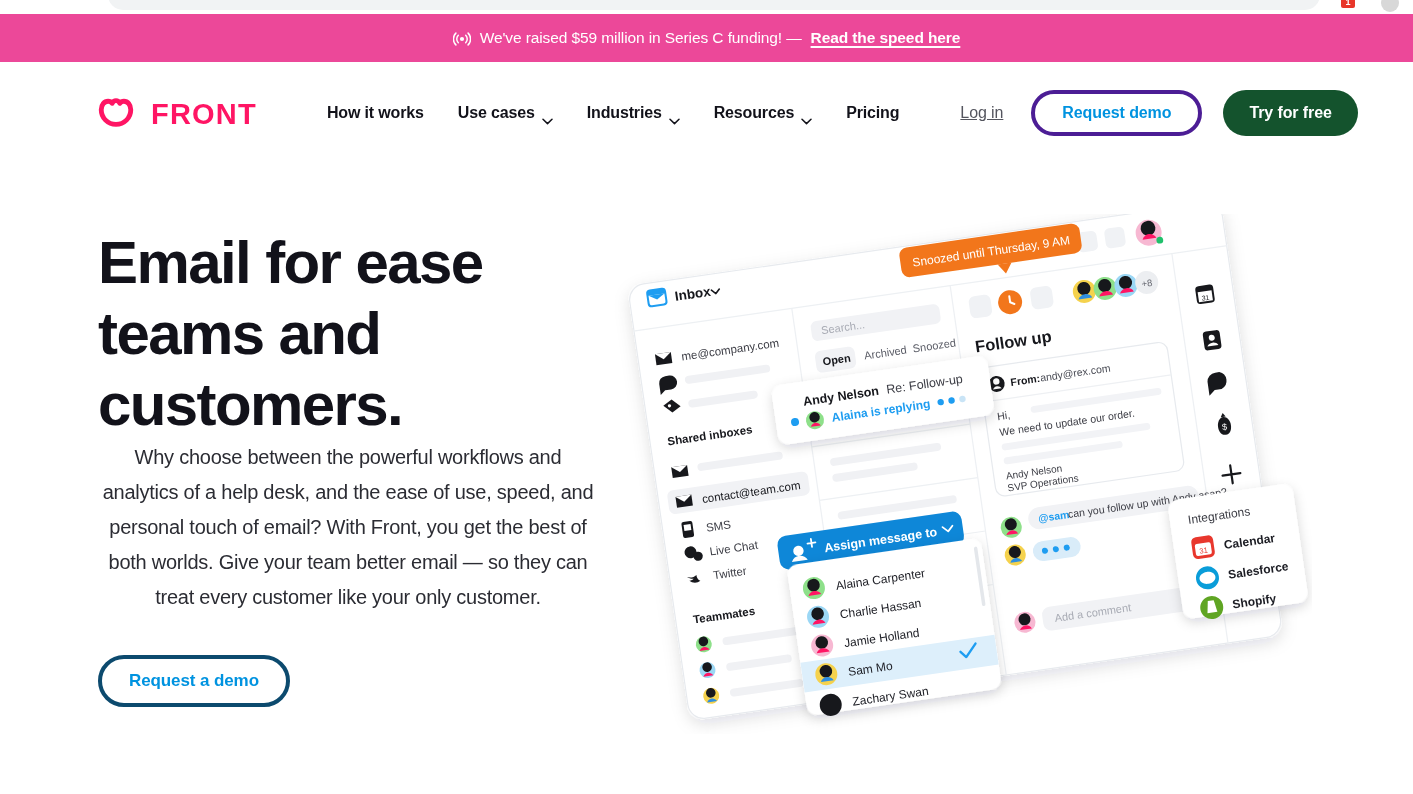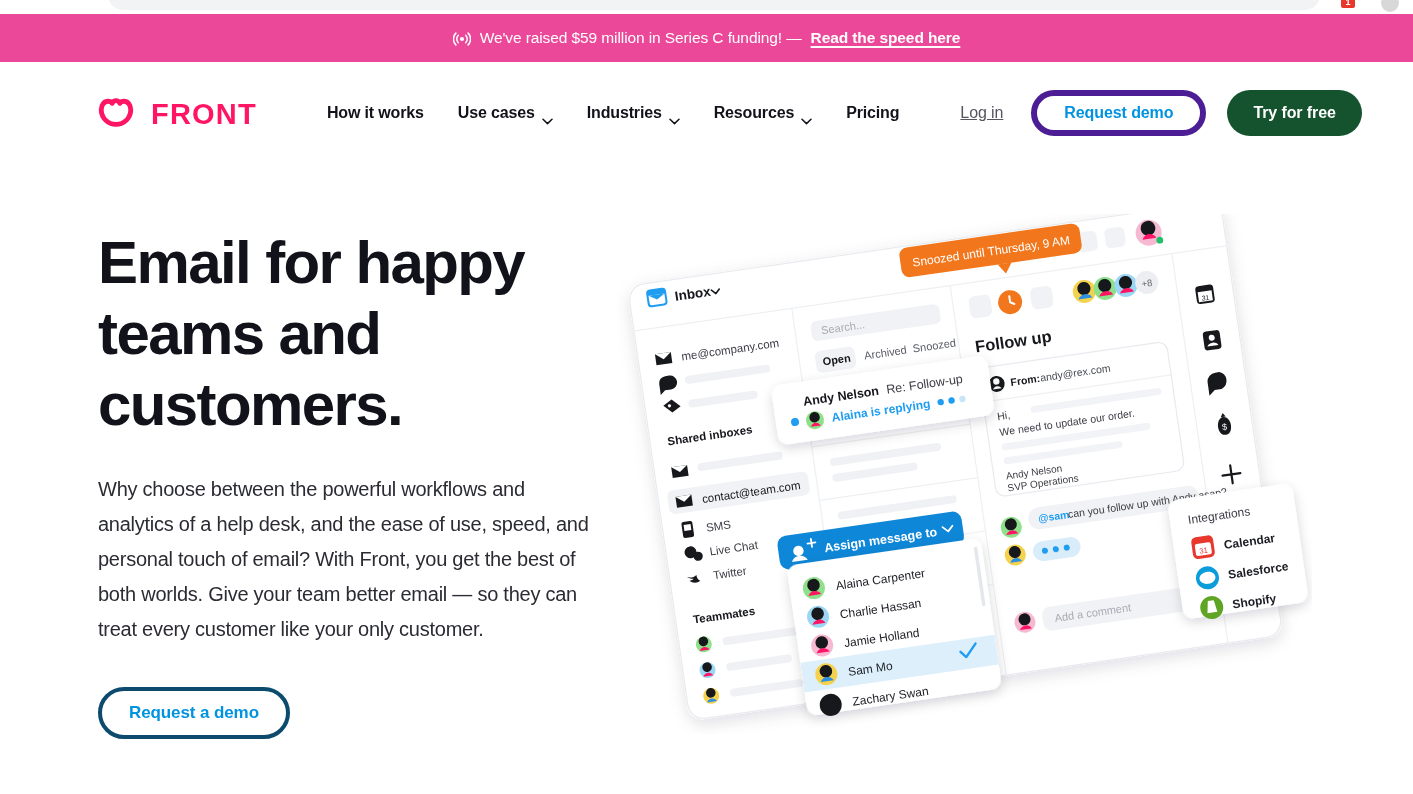--- a/index.html
+++ b/index.html
@@ -148,21 +148,21 @@
     justify-content: center;
     border-radius: 999px;
     font-weight: bold;
     letter-spacing: -0.1px;
     cursor: pointer;
     white-space: nowrap;
   }
   .btn-outline {
     height: 46px;
     padding: 0 27px;
-    border: 6px solid #4c1d95;
+    border: 4px solid #4c1d95;
     color: #0093E0;
     background: #ffffff;
     font-size: 16px;
   }
   .btn-solid {
     height: 46px;
     padding: 8px 26px;
     background: #14532d;
     color: #ffffff;
     font-size: 16px;
@@ -175,26 +175,26 @@
   .hero-copy { position: absolute; left: 98px; top: 64px; width: 520px; }
 
   .hero-title {
     font-size: 60px;
     font-weight: bold;
     line-height: 1.18;
     letter-spacing: -1.6px;
     color: #12121a;
   }
   .hero-sub {
-    margin-top: 32px;
     font-size: 20px;
     line-height: 1.75;
     color: #2b2c33;
     letter-spacing: -0.25px;
     width: 500px;
+    text-align: center;
   }
   .hero-ctas { margin-top: 40px; display: flex; align-items: center; gap: 16px; }
   .btn-hero-solid {
     height: 52px;
     padding: 0 27px;
     background: #0093E0;
     color: #ffffff;
     font-size: 17px;
   }
   .btn-hero-outline {
@@ -291,21 +291,21 @@
     <a class="login-link" href="#">Log in</a>
     <div class="btn btn-outline">Request demo</div>
     <div class="btn btn-solid">Try for free</div>
   </div>
 
 </nav>
 
 <section class="hero">
 
   <div class="hero-copy">
-    <h1 class="hero-title">Email for happy teams and customers.</h1>
+    <h1 class="hero-title">Email for ease teams and customers.</h1>
     <p class="hero-sub">Why choose between the powerful workflows and analytics of a help desk, and the ease of use, speed, and personal touch of email? With Front, you get the best of both worlds. Give your team better email — so they can treat every customer like your only customer.</p>
     <div class="hero-ctas">
       <div class="btn btn-hero-outline">Request a demo</div>
     </div>
   </div>
 
   <div class="hero-art">
     <svg viewBox="0 0 700 520" xmlns="http://www.w3.org/2000/svg">
       <defs>
         <clipPath id="appclip">

